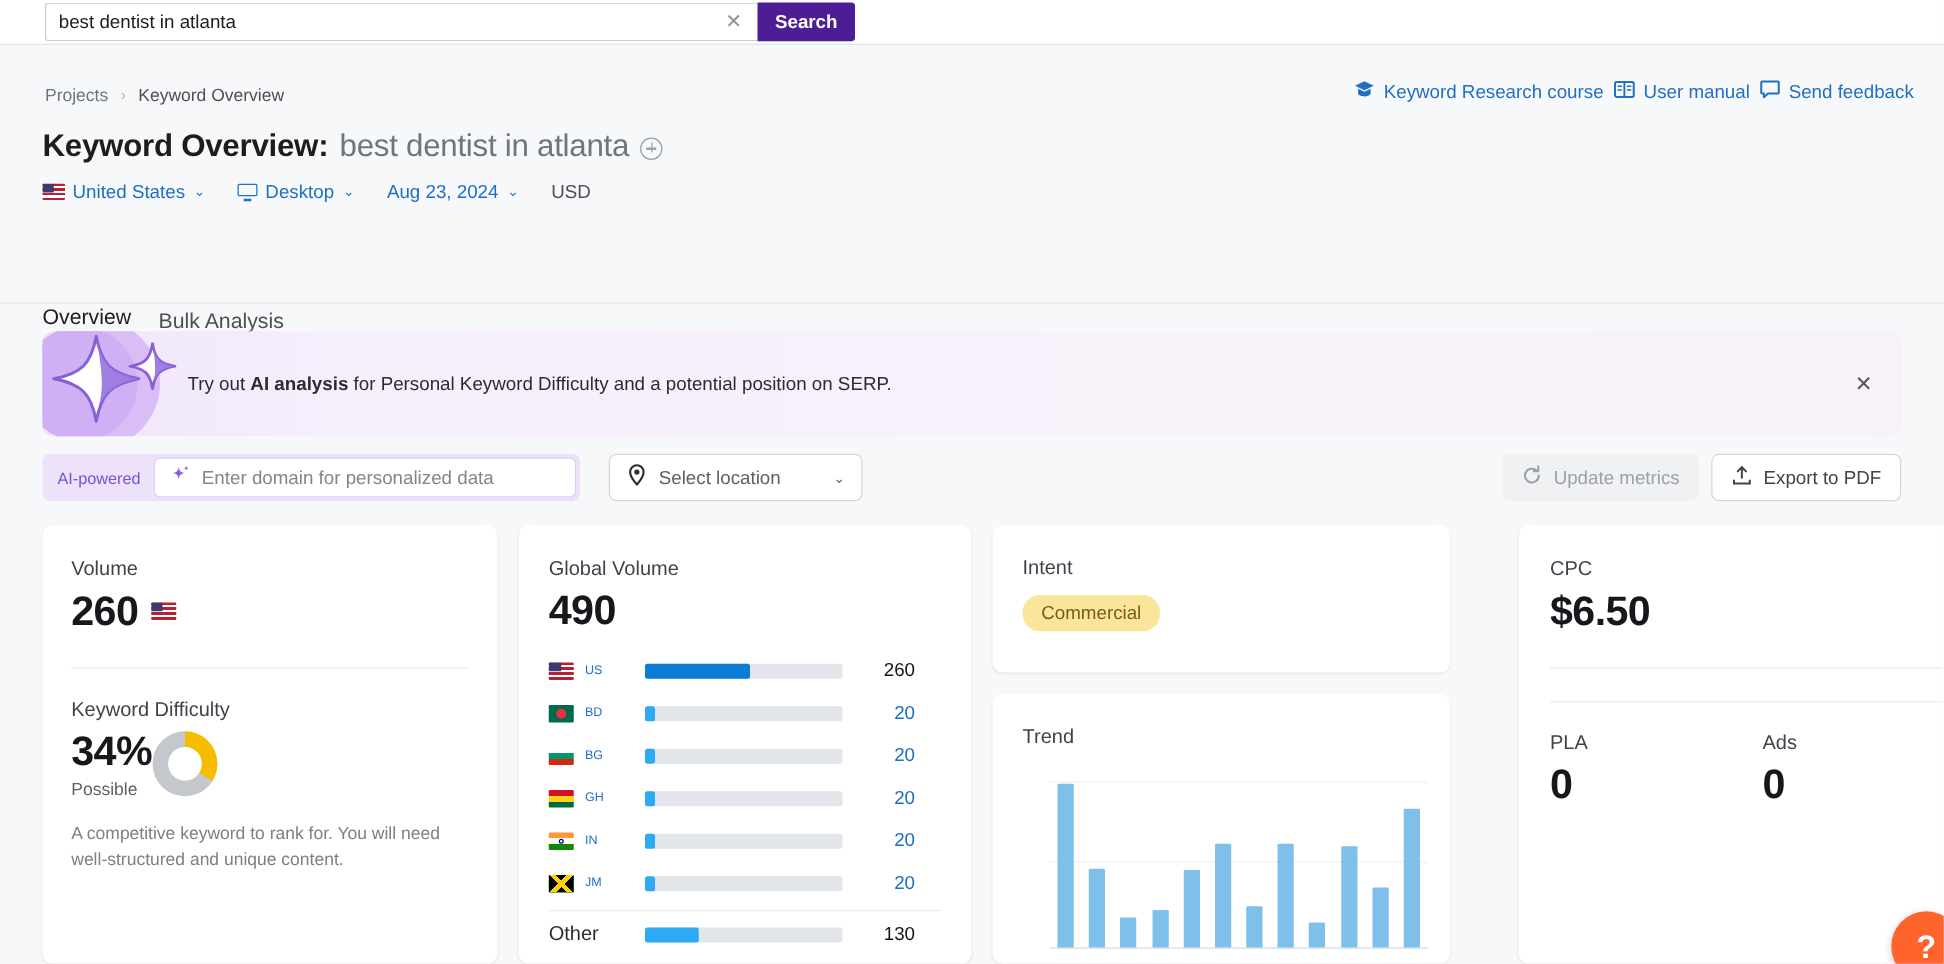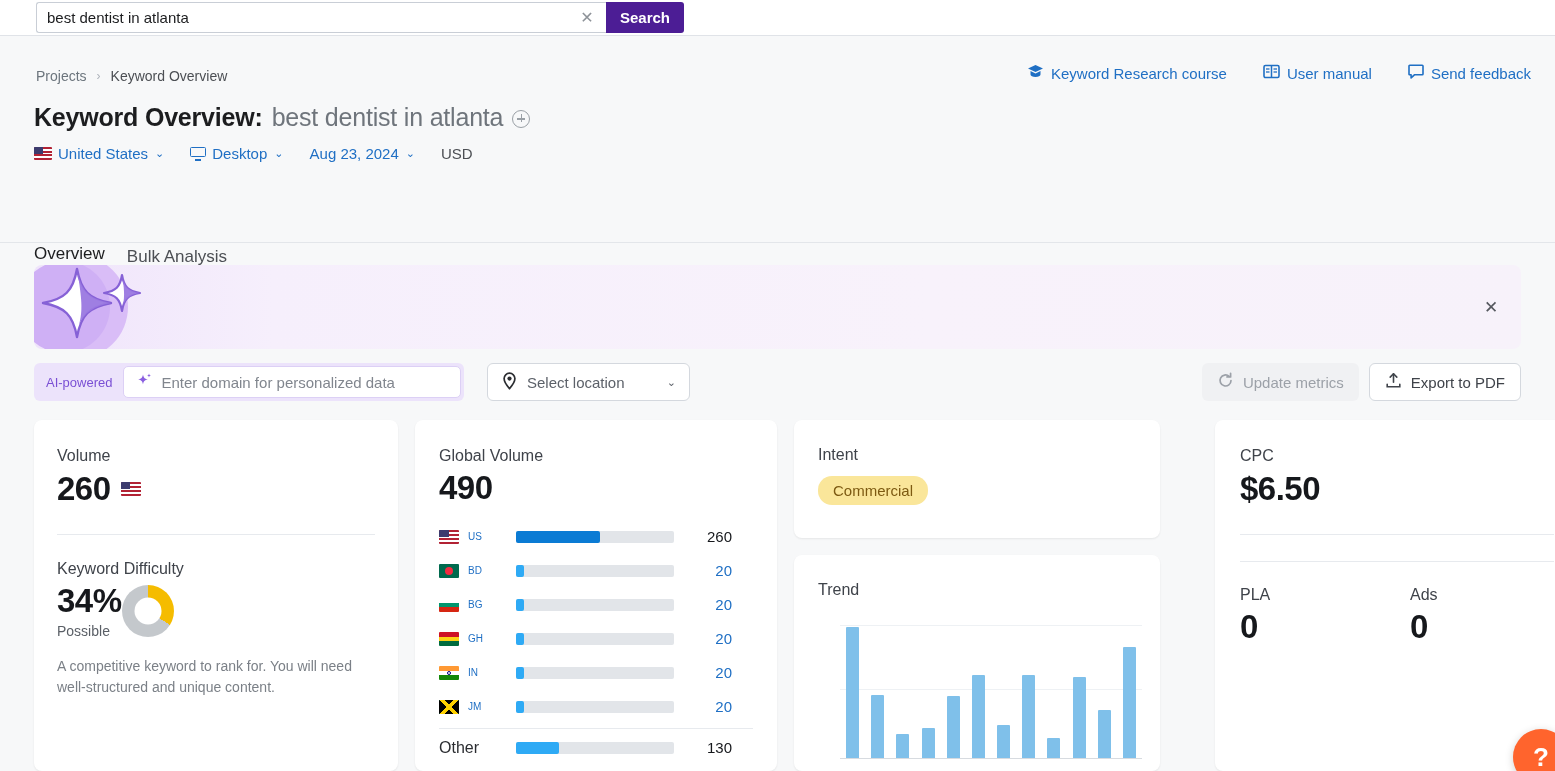--- a/index.html
+++ b/index.html
@@ -86,21 +86,21 @@
   .flag-us::before {
     content: ""; position: absolute; left: 0; top: 0; width: 9px; height: 7px; background: #3c3b6e;
   }
   .monitor-icon { width: 16px; height: 14px; position: relative; display: inline-block; }
   .monitor-icon .scr { position: absolute; left: 0; top: 0; width: 16px; height: 10.5px; border: 1.6px solid #1f6fc4; border-radius: 1.5px; }
   .monitor-icon .stand { position: absolute; left: 5px; bottom: 0; width: 6px; height: 1.8px; background: #1f6fc4; }
   .currency { color: #4c4f54; font-size: 15px; }
 
   .toplinks {
     position: absolute; right: 24px; top: 27px;
-    display: flex; align-items: center; gap: 36px;
+    display: flex; align-items: center; gap: 8px;
     font-size: 15px; color: #1f6fc4;
   }
   .toplink { display: flex; align-items: center; gap: 7px; cursor: pointer; }
 
   
   .tabs {
     position: absolute; left: 34px; top: 200px;
     display: flex; align-items: flex-end; gap: 22px;
   }
   .tab { font-size: 17px; color: #4c4f54; padding-bottom: 11px; cursor: pointer; margin-top: 44px; }
@@ -300,20 +300,23 @@
         <g clip-path="url(#bclip)">
           <circle cx="42" cy="52" r="52" fill="#d9bdf7"></circle>
           <circle cx="30" cy="52" r="46" fill="#cfb0f5"></circle>
         </g>
         <path d="M43 14 C47 36 55 44 77 48 C55 52 47 60 43 82 C39 60 31 52 9 48 C31 44 39 36 43 14z" fill="#ffffff" stroke="#8661d6" stroke-width="2.4" stroke-linejoin="round"></path>
         <path d="M43 14 C47 36 55 44 77 48 C60 51 50 58 45 70 C49 56 48 44 43 14z" fill="#9a78e0" opacity="0.95"></path>
         <path d="M88 20 C90 32 94 36 106 38 C94 40 90 44 88 56 C86 44 82 40 70 38 C82 36 86 32 88 20z" fill="#ffffff" stroke="#8661d6" stroke-width="2.2" stroke-linejoin="round"></path>
         <path d="M88 20 C90 32 94 36 106 38 C97 39 92 43 89 50 C91 41 90 32 88 20z" fill="#9a78e0" opacity="0.95"></path>
       </svg>
     </span>
+    <div class="ai-banner-text">
+      <span>Try out </span><b>AI analysis</b><span> for Personal Keyword Difficulty and a potential position on SERP.</span>
+    </div>
     <div class="ai-close">✕</div>
   </div>
 
   <div class="toolrow">
     <div class="ai-domain-group">
       <span class="ai-powered-label">AI-powered</span>
       <div class="domain-input">
         <span>
           <svg width="17" height="17" viewBox="0 0 17 17">
               <path d="M7 2.5c.7 3.4 1.5 4.2 4.9 4.9-3.4.7-4.2 1.5-4.9 4.9-.7-3.4-1.5-4.2-4.9-4.9C5.5 6.7 6.3 5.9 7 2.5z" fill="#8a5fe0"></path>

